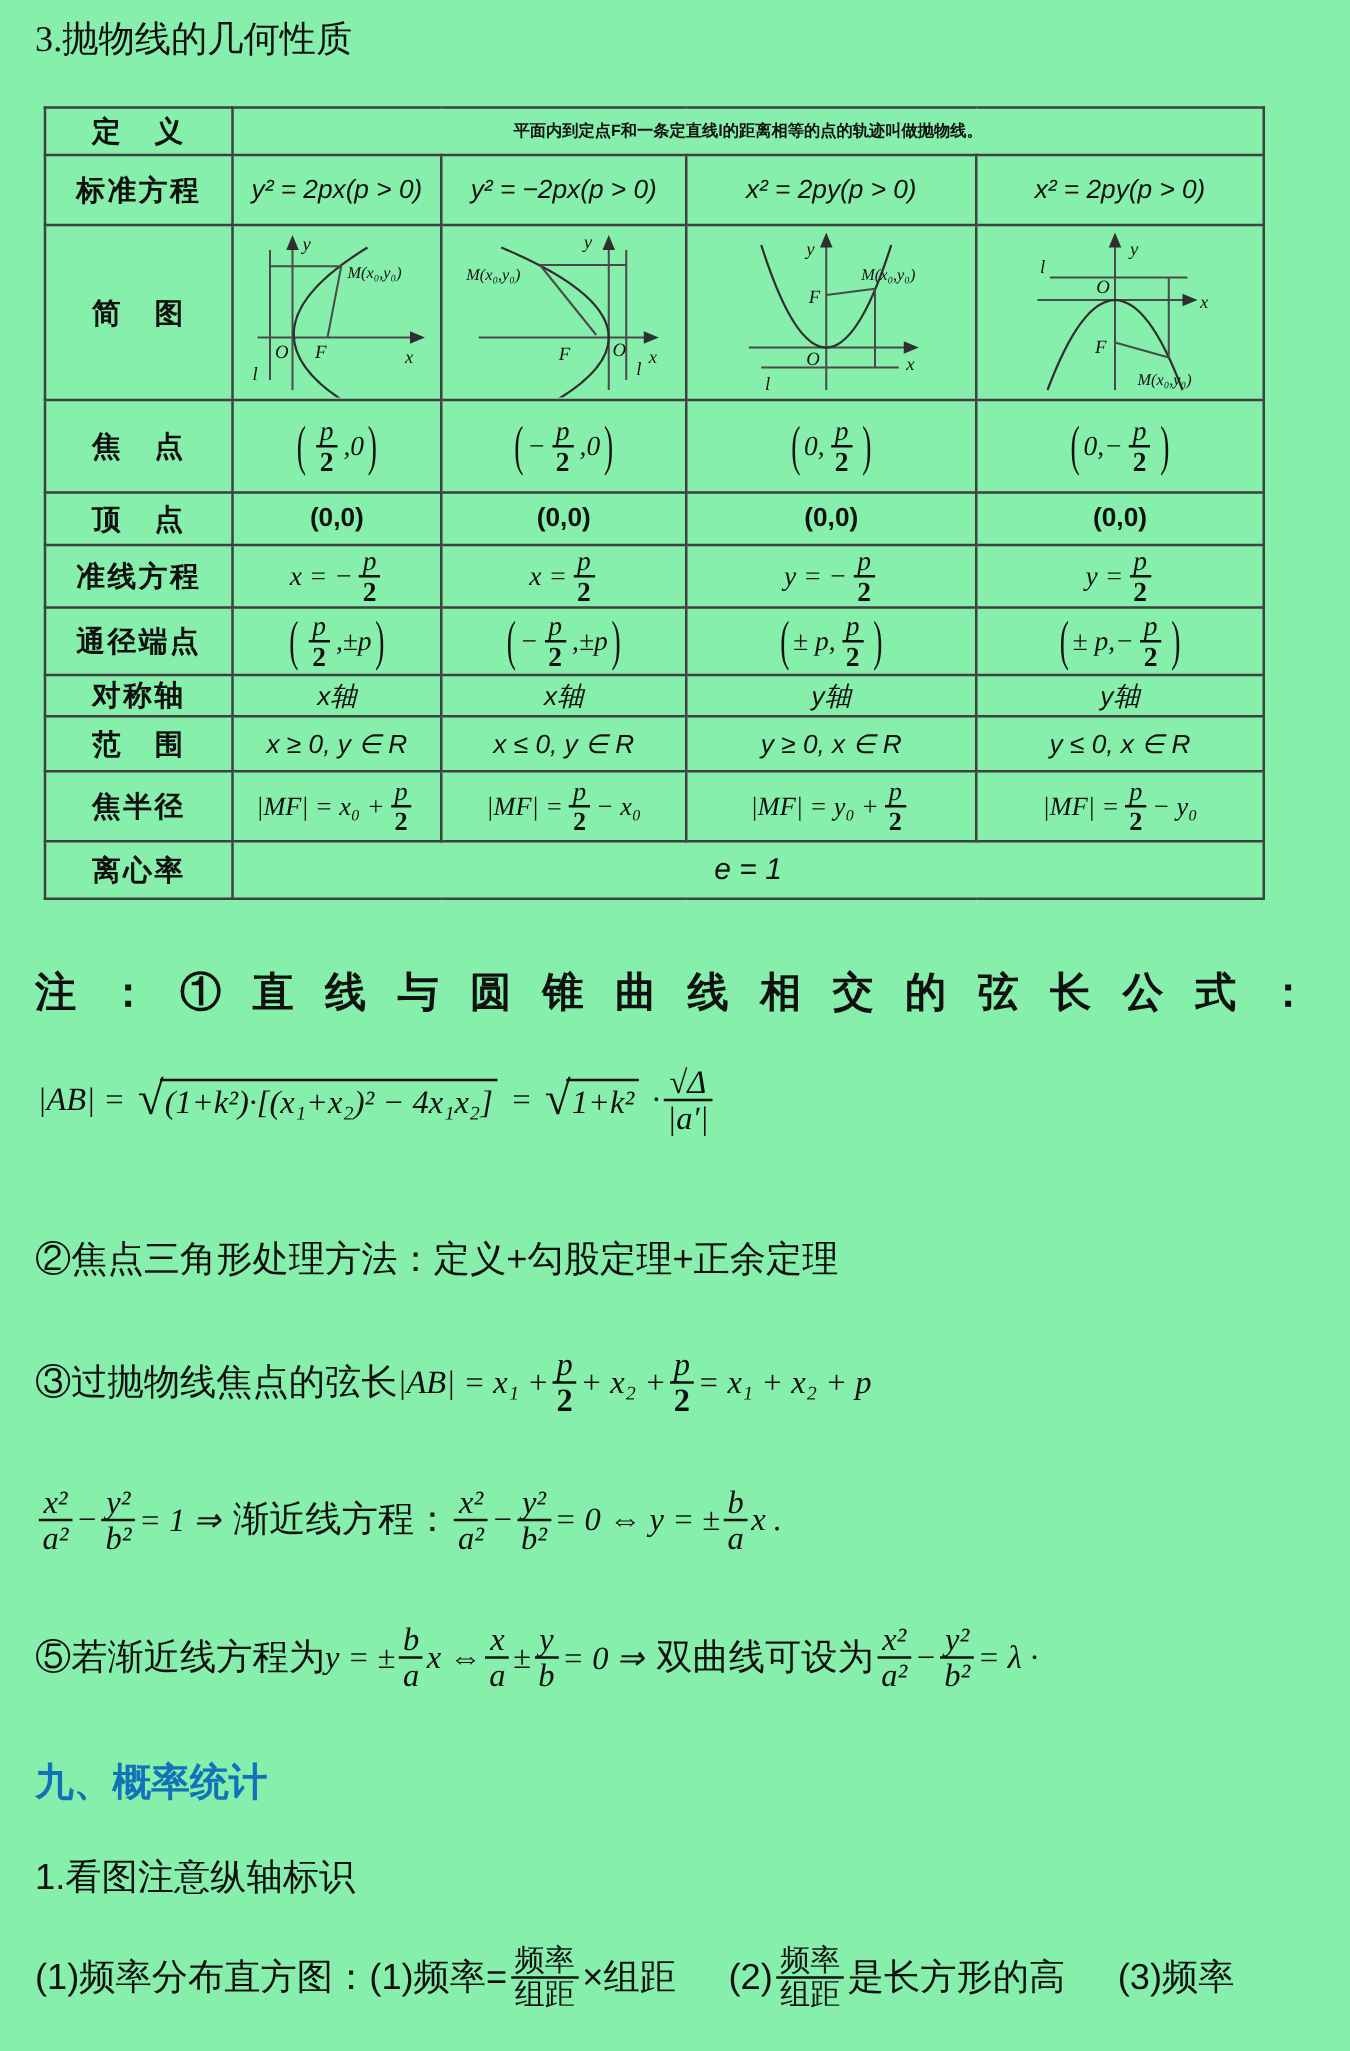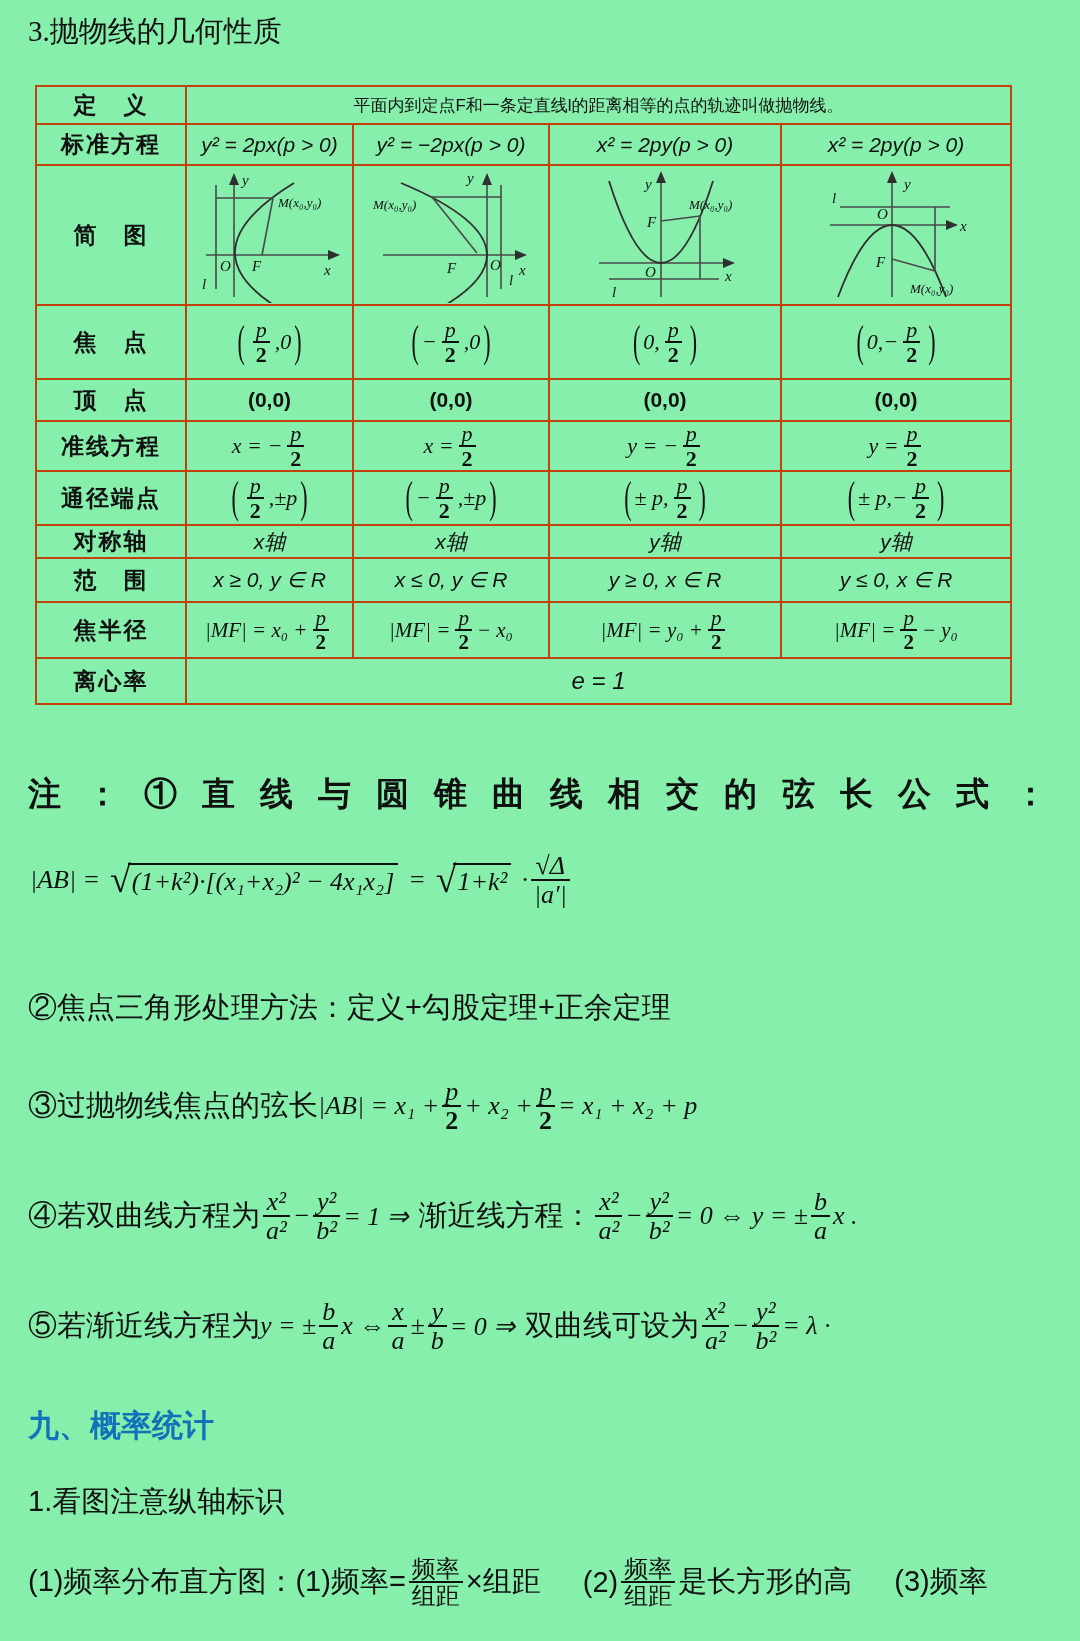--- a/index.html
+++ b/index.html
@@ -2,23 +2,23 @@
 <html><head>
 <meta charset="utf-8">
 <style>
   html,body{margin:0;padding:0;background:#fff;}
   #page{position:relative;width:1080px;height:1641px;background:#86efac;overflow:hidden;
         font-family:"Liberation Sans",sans-serif;color:#111;}
   .title{position:absolute;left:28px;top:12px;font-family:"Liberation Serif",serif;
          font-size:29px;color:#111;}
   
   table.props{position:absolute;left:35px;top:85px;border-collapse:collapse;table-layout:fixed;}
-  table.props td{border:2px solid #c2410c;text-align:center;vertical-align:middle;padding:0 2px;}
+  table.props td{border:2px solid #404040;text-align:center;vertical-align:middle;padding:0 2px;}
   td.lbl{font-weight:700;font-size:23px;letter-spacing:2px;}
-  td.def{text-align:left;padding-left:18px;font-size:17px;font-weight:400;}
+  td.def{text-align:left;padding-left:18px;font-size:13px;font-weight:700;}
   .mi{font-family:Liberation Sans, sans-serif;font-style:italic;font-size:21px;white-space:nowrap;}
   .mc{display:inline-flex;align-items:center;gap:2px;font-family:"Liberation Serif",serif;
       font-style:italic;font-size:22px;white-space:nowrap;}
   .frac{display:inline-flex;flex-direction:column;align-items:center;vertical-align:middle;
         margin:0 3px;line-height:1.05;}
   .fn{display:block;padding:0 3px;}
   .fd{display:block;border-top:2px solid #111;padding:0 3px;font-style:normal;font-weight:600;}
   .frac.cjk .fn,.frac.cjk .fd{font-style:normal;font-weight:400;font-family:"Liberation Sans",sans-serif;}
   .bp{display:inline-block;transform:scaleY(2.0);font-size:22px;font-weight:300;font-style:normal;
       margin:0 1px;line-height:1;}
@@ -60,21 +60,21 @@
         <col style="width:232px">
         <col style="width:230px">
       </colgroup>
 
     <tbody>
         <tr style="height:38px">
       <td class="lbl">定　义</td>
       <td class="def" colspan="4">平面内到定点F和一条定直线l的距离相等的点的轨迹叫做抛物线。</td>
     </tr>
 
-    <tr style="height:41px">
+    <tr style="height:56px">
       <td class="lbl">标准方程</td>
       <td class="mi">y² = 2px(p &gt; 0)</td>
       <td class="mi">y² = −2px(p &gt; 0)</td>
       <td class="mi">x² = 2py(p &gt; 0)</td>
       <td class="mi">x² = 2py(p &gt; 0)</td>
     </tr>
 
     <tr style="height:140px">
       <td class="lbl">简　图</td>
       <td>
@@ -369,21 +369,20 @@
       </span>
     <span>+ x₂ +</span>
     <span class="frac">
         <span class="fn">p</span>
         <span class="fd">2</span>
       </span>
     <span>= x₁ + x₂ + p</span>
   </div>
 
   <div class="mline" style="left:28px;top:1188px">
-    <span class="cjk-txt">④若双曲线方程为</span>
     <span class="frac">
         <span class="fn">x²</span>
         <span class="fd" style="font-weight:400;font-style:italic">a²</span>
       </span>
     <span>−</span>
     <span class="frac">
         <span class="fn">y²</span>
         <span class="fd" style="font-weight:400;font-style:italic">b²</span>
       </span>
     <span>= 1 ⇒</span>

